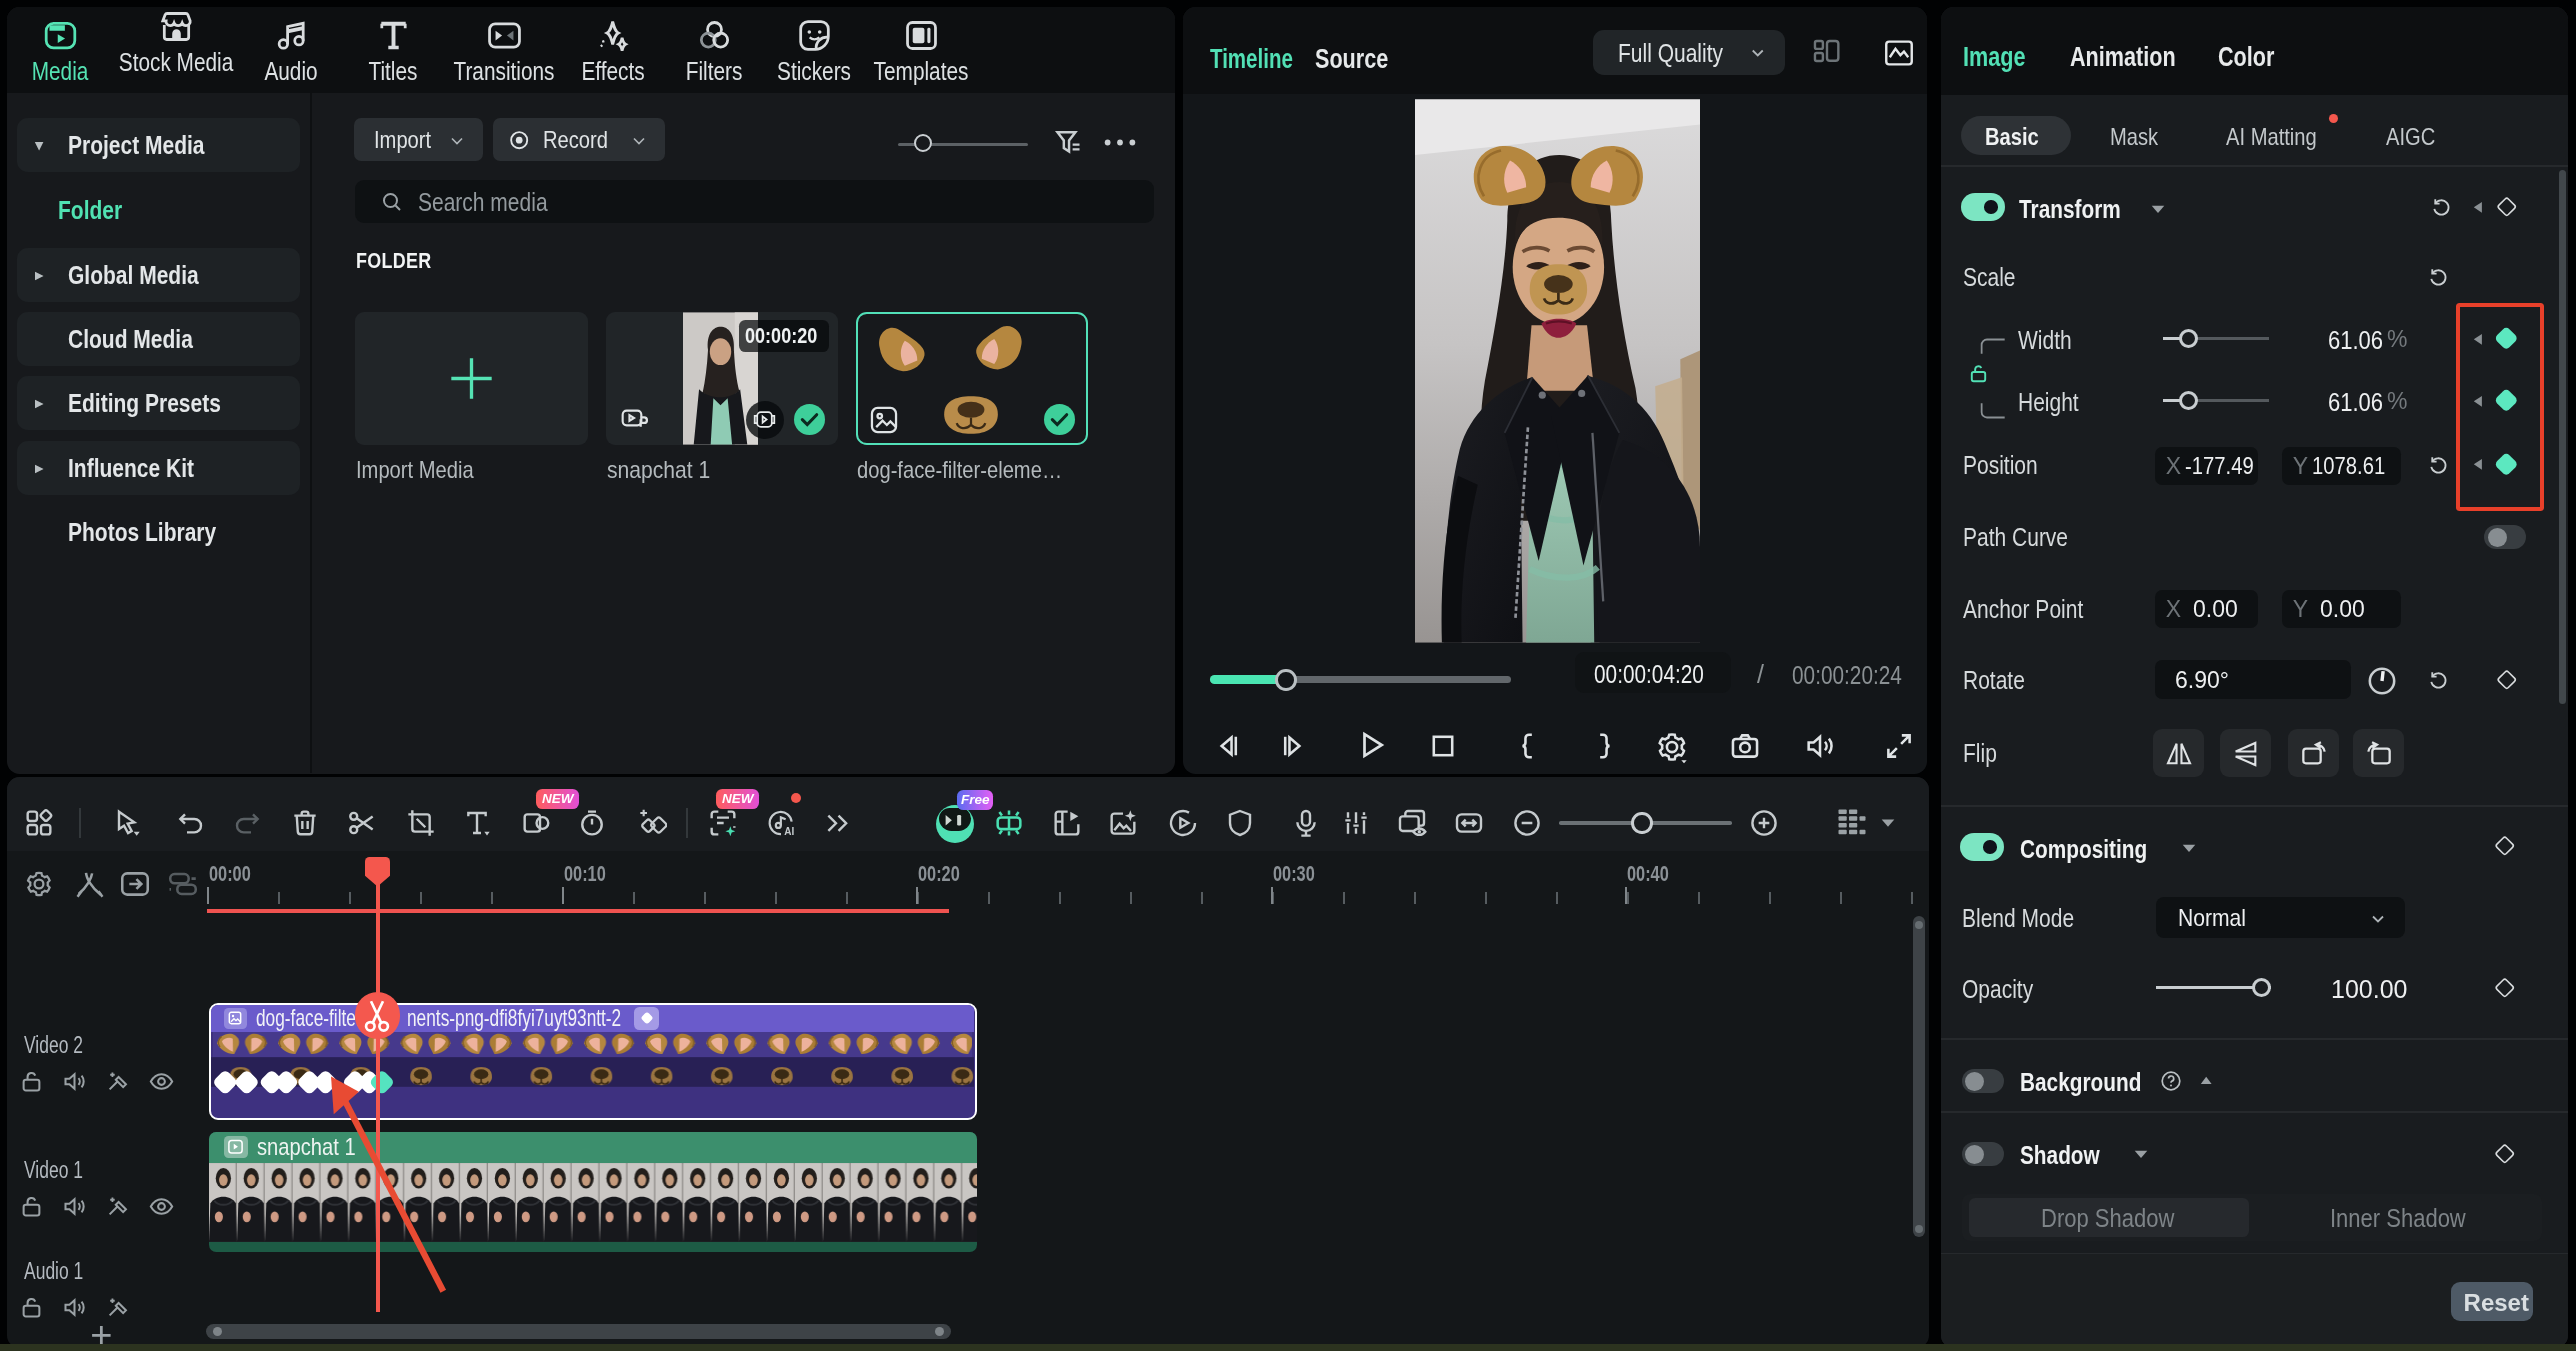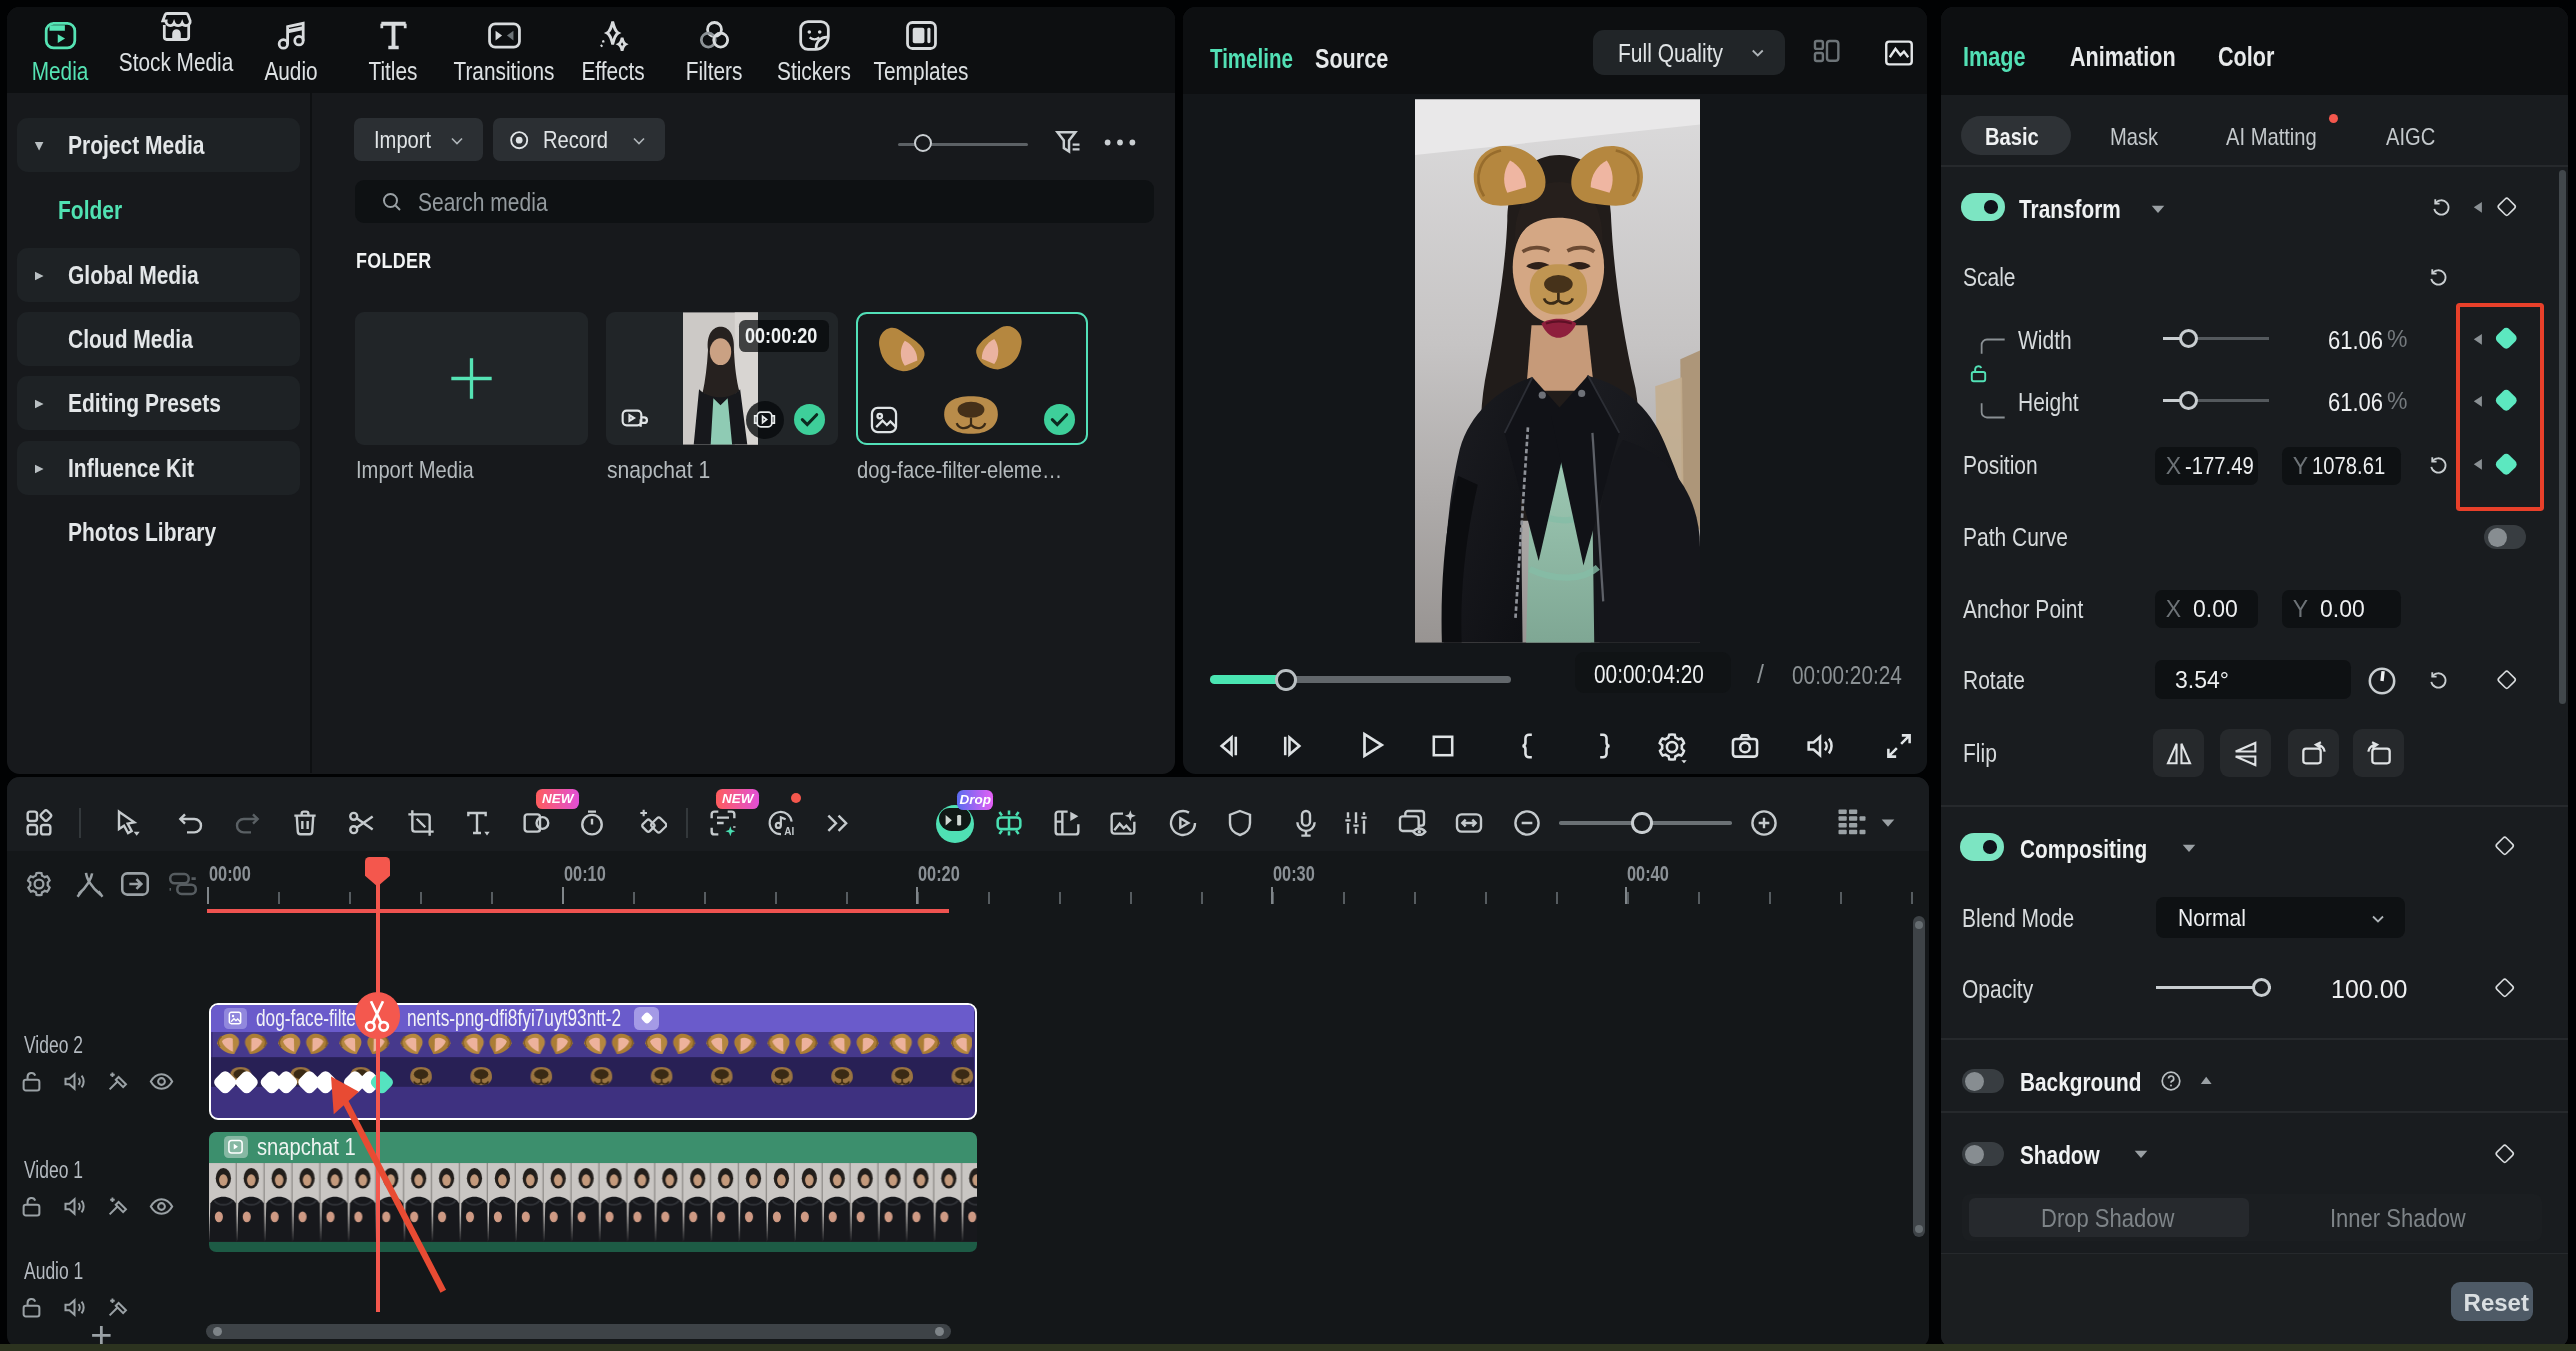--- a/index.html
+++ b/index.html
@@ -495,21 +495,21 @@
       <span class="lab" style="left:10.8px;top:6.3px;font-size:23px;color:#6d7377;">X</span>
       <span class="lab" style="left:38px;top:6.3px;font-size:23px;color:#eef0f1;">0.00</span>
     </div>
     <div class="abs" style="left:341px;top:583px;width:119px;height:38px;background:#0e1113;border-radius:7.2px;">
       <span class="lab" style="left:10.8px;top:6.3px;font-size:23px;color:#6d7377;">Y</span>
       <span class="lab" style="left:38px;top:6.3px;font-size:23px;color:#eef0f1;">0.00</span>
     </div>
 
     <div class="lab sx84" style="left:21.5px;top:659px;font-size:25px;color:#d6dadc;">Rotate</div>
     <div class="abs" style="left:214px;top:653px;width:196px;height:39px;background:#0e1113;border-radius:7.2px;">
-      <span class="lab" style="left:20px;top:7.2px;font-size:23px;color:#eef0f1;">3.54°</span>
+      <span class="lab" style="left:20px;top:7.2px;font-size:23px;color:#eef0f1;">6.90°</span>
     </div>
     <svg class="ic" style="left:424px;top:657px;" width="34" height="34" viewBox="0 0 24 24" fill="none" stroke="#c9ced1" stroke-width="1.8">
       <circle cx="12" cy="12" r="8.6"></circle>
       <path d="M12 12 L12.8 5" stroke="#f0f2f3" stroke-width="2.4"></path>
     </svg>
     <svg class="ic" style="left:486px;top:661px;" width="23" height="23" viewBox="0 0 24 24" fill="none" stroke="#c9ced1" stroke-width="1.9">
         <path d="M5.5 9 A7.5 7.5 0 1 1 4.5 14.5"></path>
         <path d="M5.5 4.5 V9 H10"></path>
       </svg>
     <svg class="ic" style="left:555px;top:662px;" width="21.5" height="21.5" viewBox="0 0 24 24" fill="none" stroke="#d8dbdd" stroke-width="1.8">
@@ -761,21 +761,21 @@
         </svg>
 
       <div class="abs" style="left:529px;top:11.7px;width:43px;height:20.6px;border-radius:6.3px;background:linear-gradient(90deg,#ff5d5d,#e14fd6);text-align:center;">
         <span style="font-size:13.5px;font-weight:bold;color:#fff;font-style:italic;line-height:20.6px;">NEW</span>
       </div>
       <div class="abs" style="left:709px;top:11.7px;width:43px;height:20.6px;border-radius:6.3px;background:linear-gradient(90deg,#ff5d5d,#e14fd6);text-align:center;">
         <span style="font-size:13.5px;font-weight:bold;color:#fff;font-style:italic;line-height:20.6px;">NEW</span>
       </div>
       <div class="abs" style="left:784px;top:16px;width:10px;height:10px;border-radius:50%;background:#f4574d;"></div>
       <div class="abs" style="left:950px;top:12.6px;width:36px;height:20.6px;border-radius:6.3px;background:linear-gradient(90deg,#5a6cf0,#e45ef5);text-align:center;">
-        <span style="font-size:13.5px;font-weight:bold;color:#fff;font-style:italic;line-height:20.6px;">Drop</span>
+        <span style="font-size:13.5px;font-weight:bold;color:#fff;font-style:italic;line-height:20.6px;">Free</span>
       </div>
     </div>
 
     <svg class="ic" style="left:16px;top:91px;" width="32" height="32" viewBox="0 0 24 24" fill="none" stroke="#9aa1a5" stroke-width="1.7">
       <circle cx="12" cy="12" r="3.3"></circle>
       <path d="M10.2 3.8 a8.6 8.6 0 0 1 3.6 0 l.5 2 a6.6 6.6 0 0 1 1.9 1.1 l2-.6 a8.6 8.6 0 0 1 1.8 3.1 l-1.5 1.5 a6.6 6.6 0 0 1 0 2.2 l1.5 1.5 a8.6 8.6 0 0 1-1.8 3.1 l-2-.6 a6.6 6.6 0 0 1-1.9 1.1 l-.5 2 a8.6 8.6 0 0 1-3.6 0 l-.5-2 a6.6 6.6 0 0 1-1.9-1.1 l-2 .6 a8.6 8.6 0 0 1-1.8-3.1 l1.5-1.5 a6.6 6.6 0 0 1 0-2.2 L3.8 9.4 a8.6 8.6 0 0 1 1.8-3.1 l2 .6 a6.6 6.6 0 0 1 1.9-1.1Z"></path>
     </svg>
     <svg class="ic" style="left:66px;top:90px;" width="34" height="34" viewBox="0 0 24 24" fill="none" stroke="#9aa1a5" stroke-width="1.8">
       <path d="M4 19 C10 14 13 8 13.5 4.5 M19.5 19.5 C13 14.5 9.5 8 9.2 4.2"></path>
       <path d="M3.2 21 l2.8-3.8 M20.8 21 l-2.8-3.8"></path>

